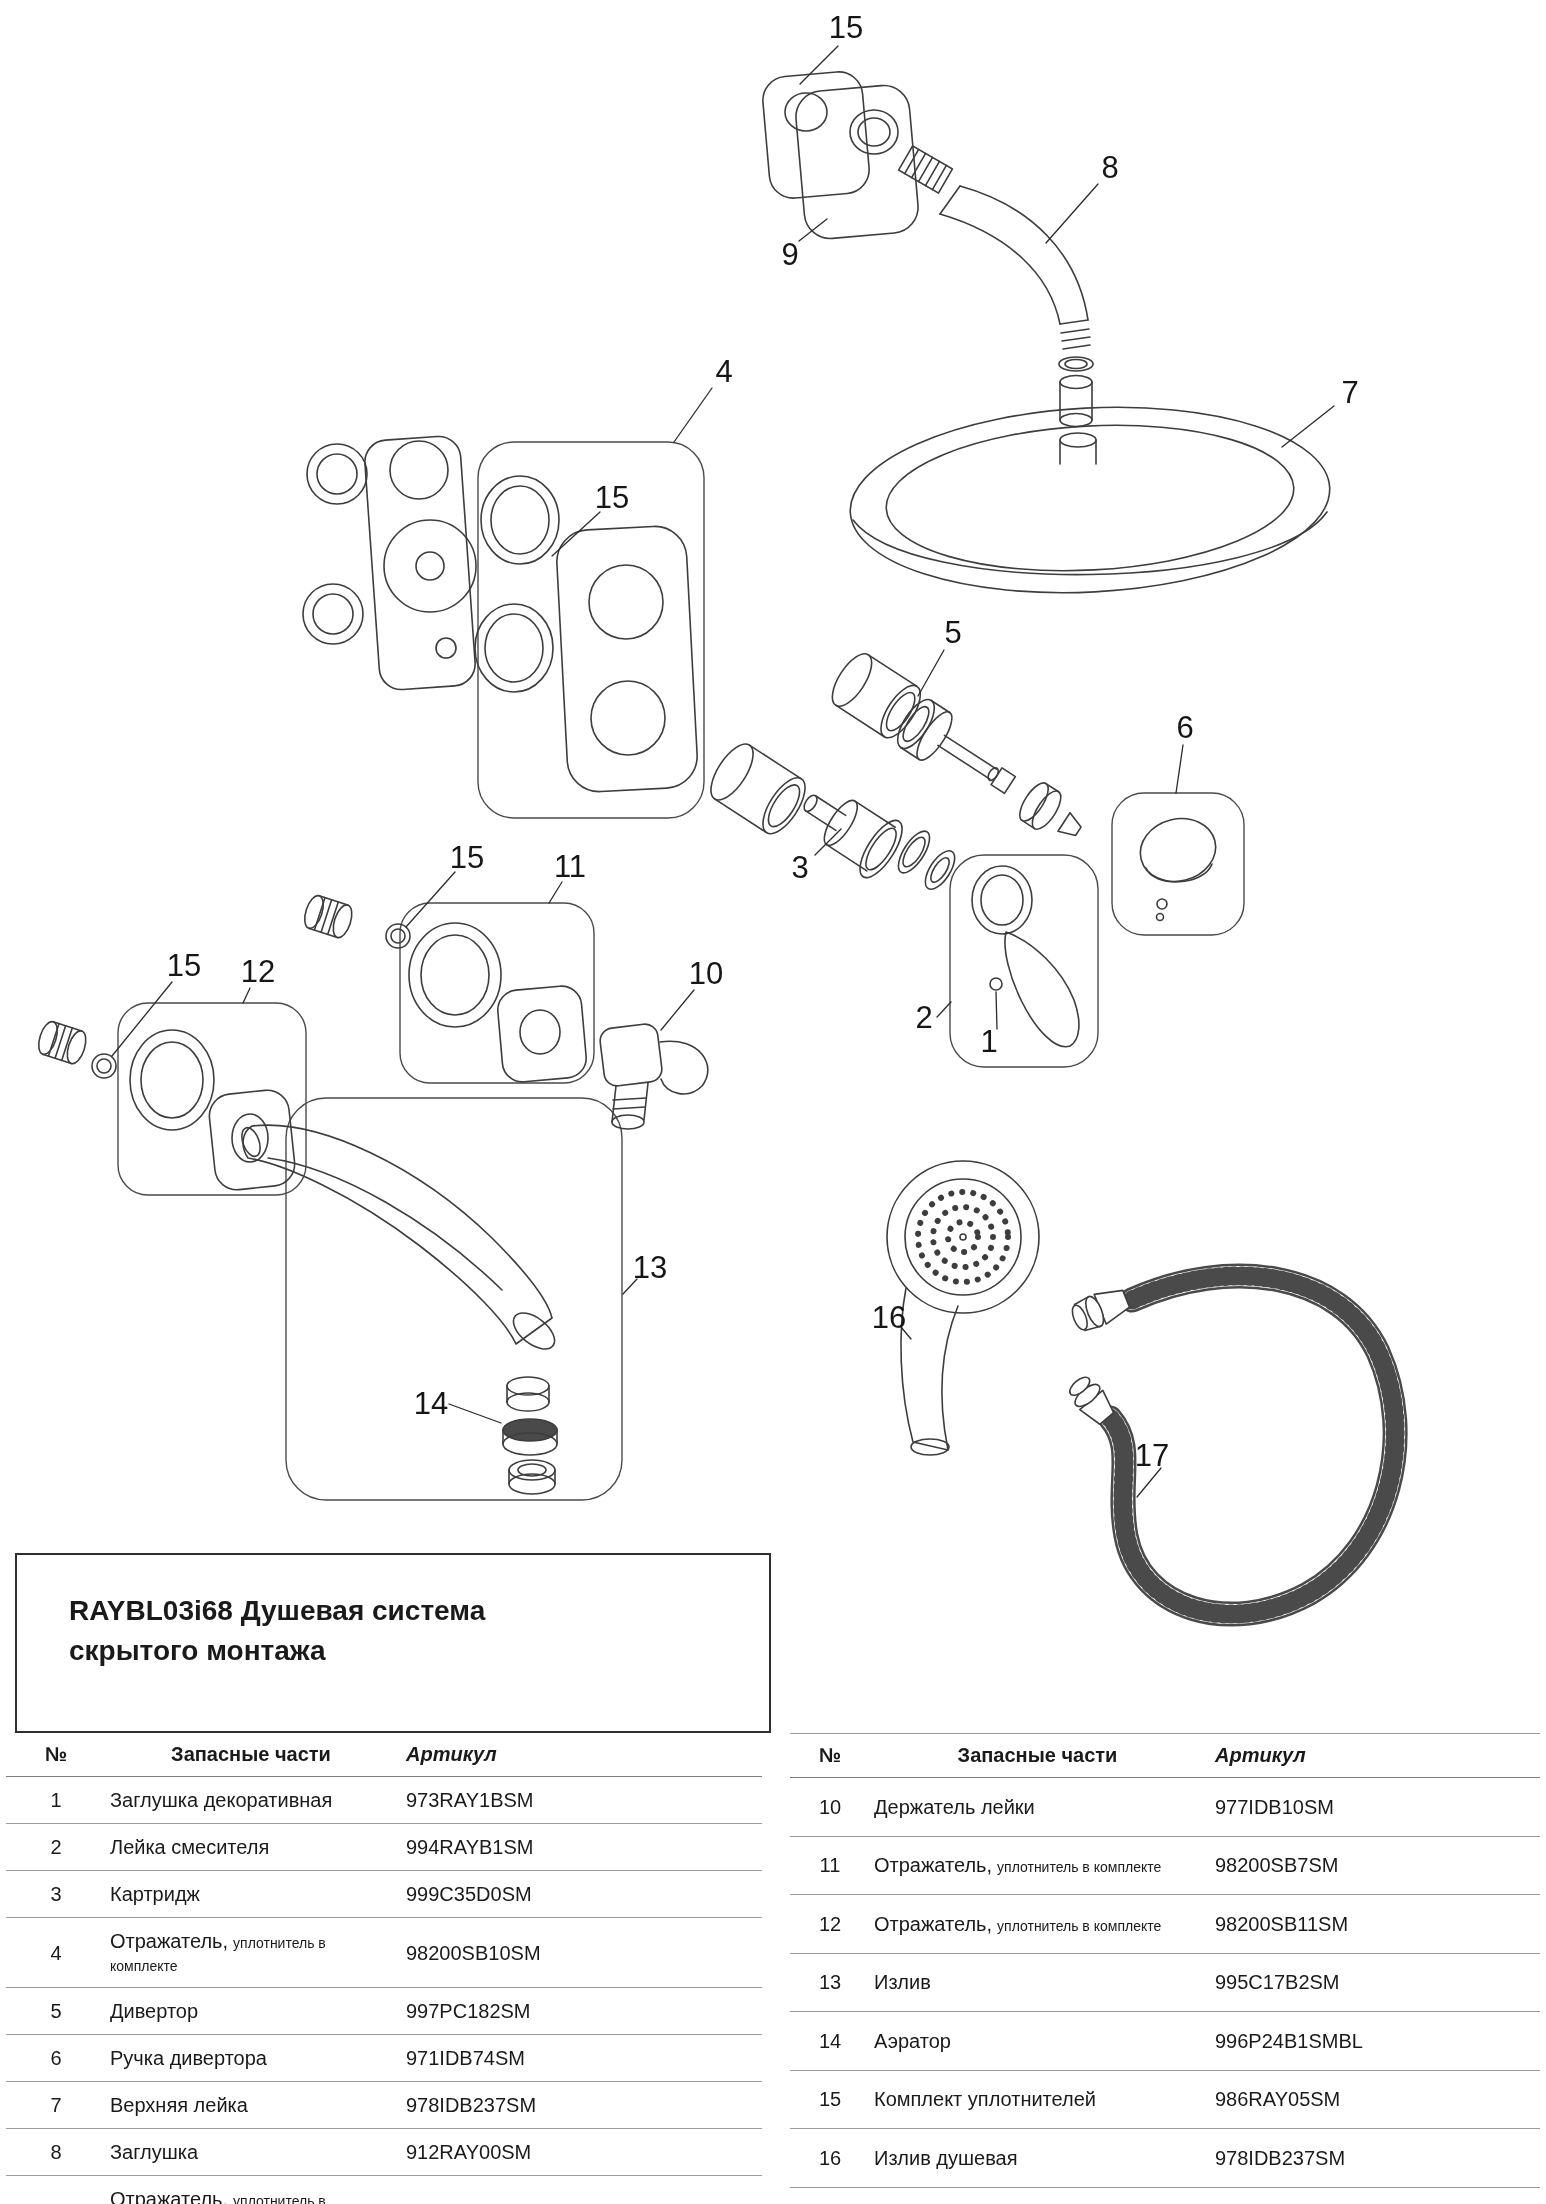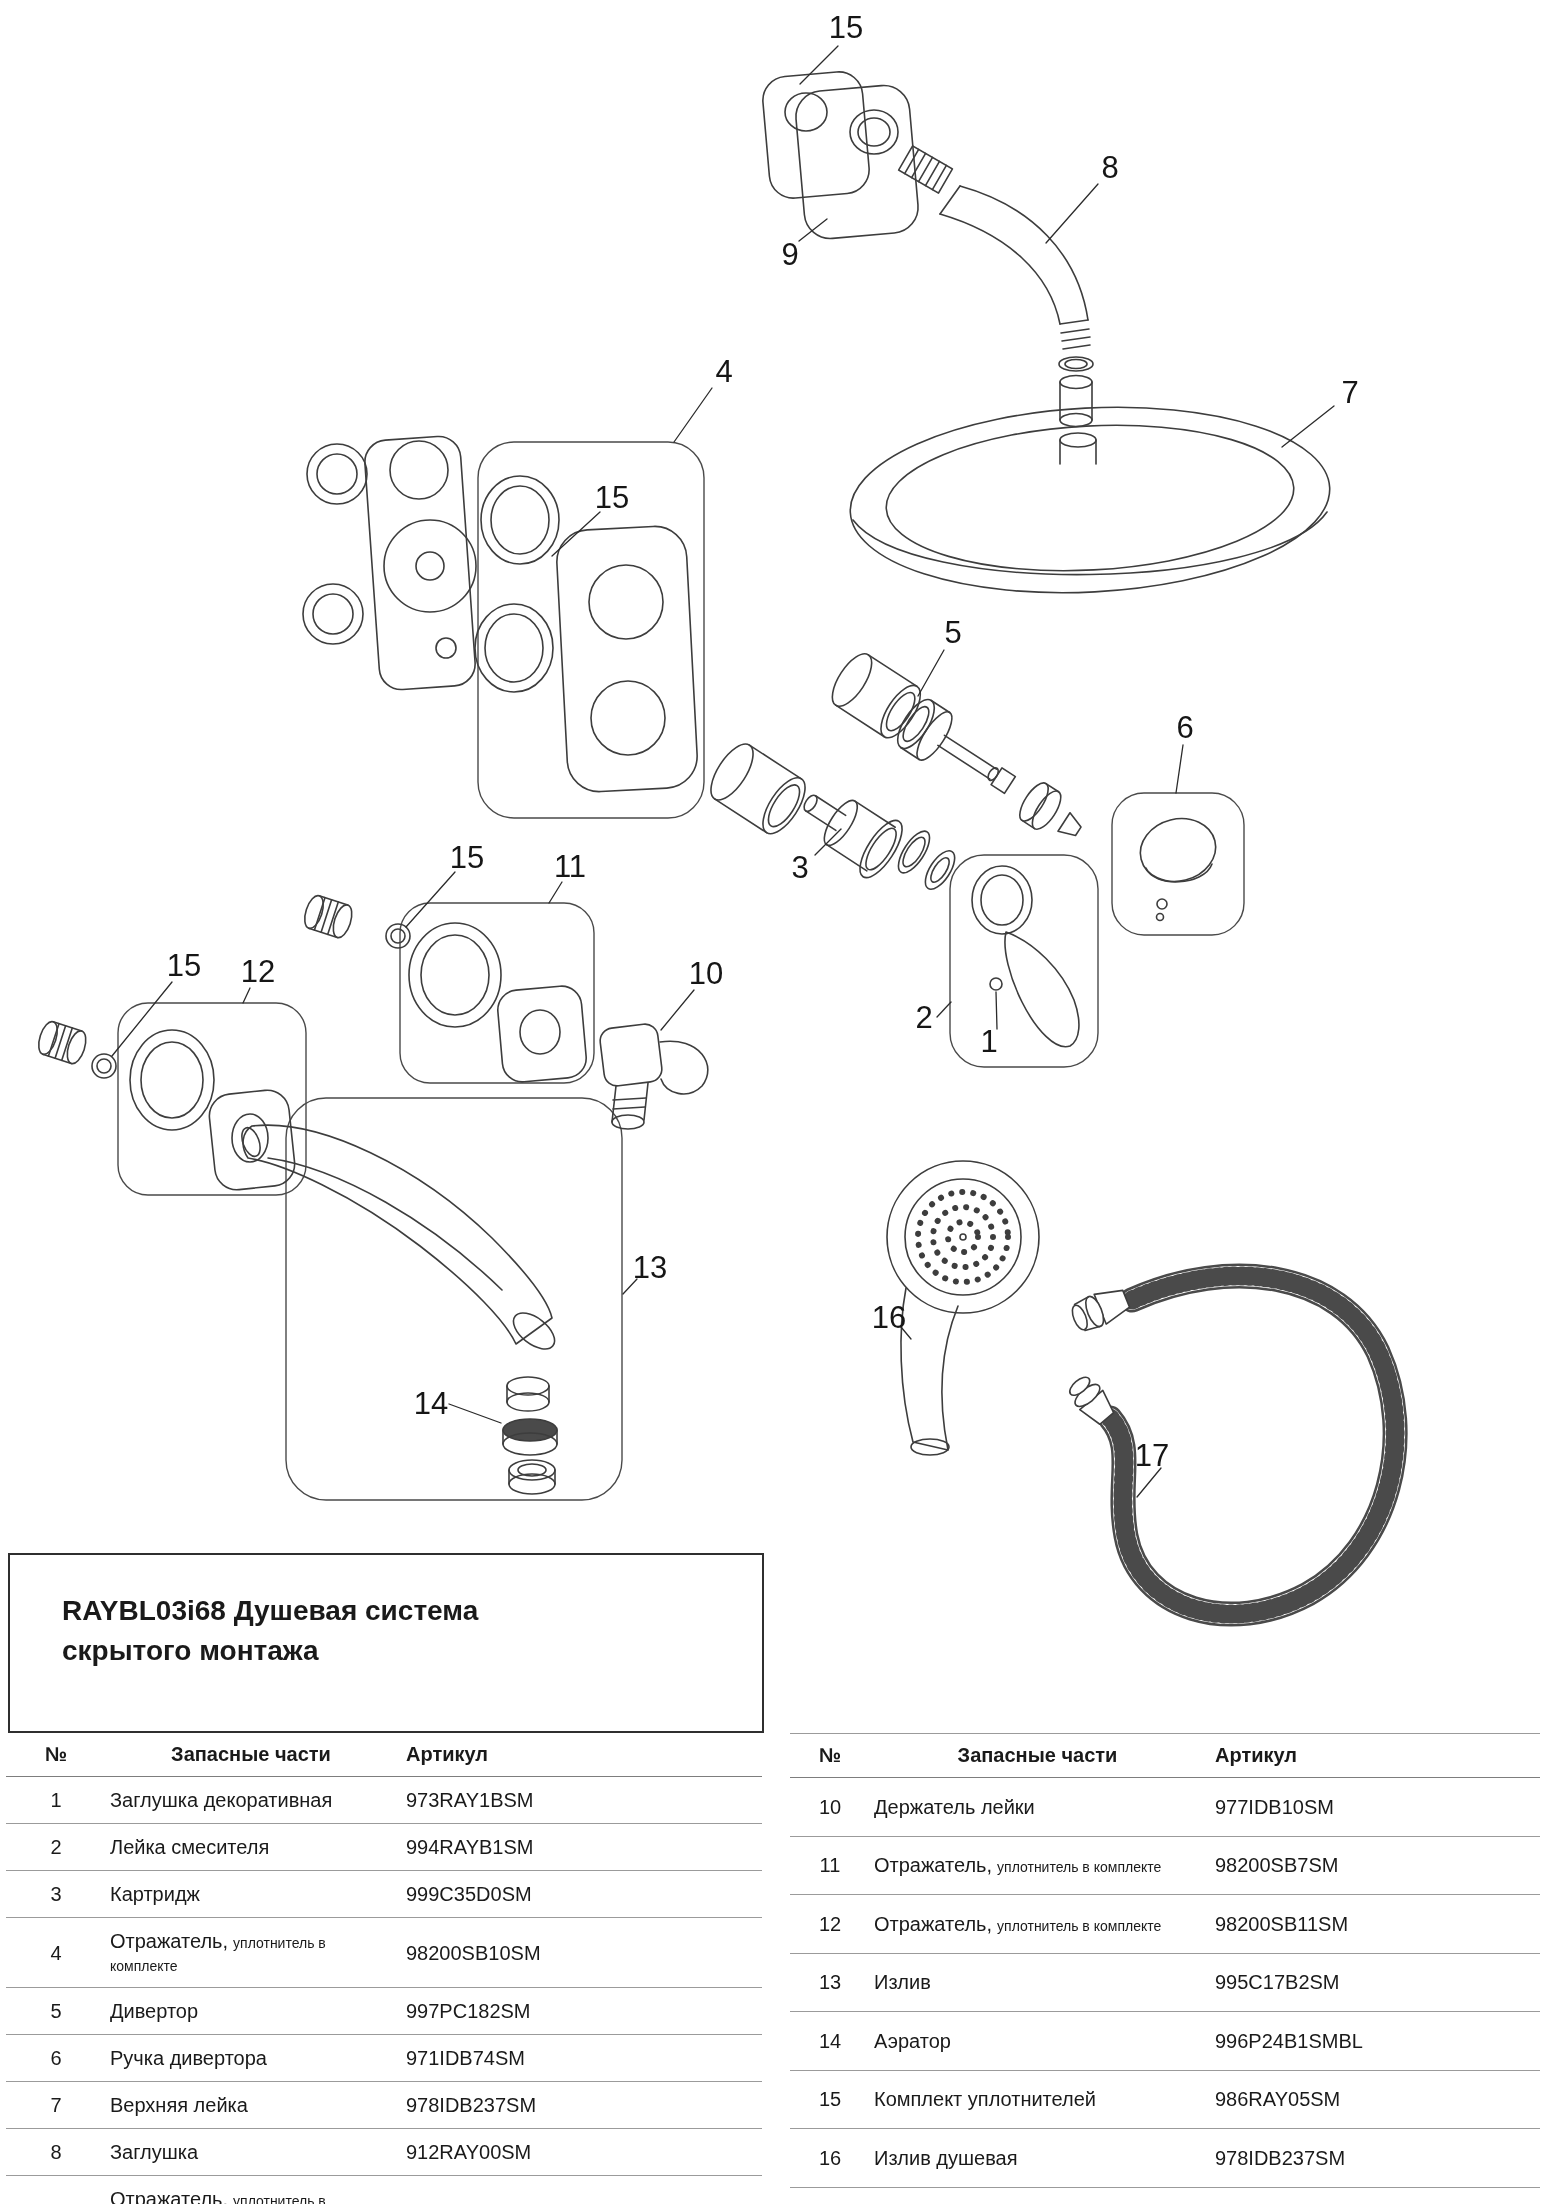--- a/index.html
+++ b/index.html
@@ -10,21 +10,21 @@
     color:#1a1a1a; position:relative; overflow:hidden;
   }
   .page { position:relative; width:1546px; height:2204px; }
   svg.diagram { position:absolute; top:0; left:0; z-index:1; pointer-events:none; }
   .callout {
     position:absolute; z-index:2; font-size:31px; color:#161616;
     transform:translate(-50%,-50%); white-space:nowrap;
   }
   .info { position:absolute; left:0; top:1553px; width:1546px; z-index:0; }
   .title-box {
-    margin-left:8px; width:756px; height:180px;
+    margin-left:15px; width:756px; height:180px;
     border:2px solid #2f2f2f; padding:36px 30px 0 52px;
     font-size:28px; font-weight:bold; line-height:1.42;
   }
   .title-box span { display:block; }
   .tables { display:flex; margin-left:6px; }
   table.tbl { border-collapse:collapse; table-layout:fixed; }
   .tbl-left  { width:756px; }
   .tbl-right { width:750px; margin-left:28px; }
   .tbl th {
     font-size:20px; font-weight:bold; padding:10px 4px;
@@ -35,21 +35,21 @@
     border-bottom:1.5px solid #9b9b9b; vertical-align:middle;
   }
   .tbl-right thead th { border-top:1.5px solid #9b9b9b; }
   .tbl-left  .c-num { width:100px; }
   .tbl-right .c-num { width:80px; }
   .c-num { text-align:center; }
   .tbl-left  .c-name { width:290px; }
   .tbl-right .c-name { width:335px; }
   .c-name { text-align:left; }
   .c-sku { text-align:left; padding-left:10px !important; }
-  .th-sku { text-align:left !important; padding-left:10px !important; }
+  .th-sku { text-align:left !important; padding-left:10px !important;font-style:italic; }
   .note { font-size:14px; margin-left:5px; }
 </style>
 </head>
 <body>
 
 <div class="page">
 
   <svg class="diagram" width="1546" height="1700" viewBox="0 0 1546 1700">
     <g fill="none" stroke="#3d3d3d" stroke-width="1.6" stroke-linecap="round" stroke-linejoin="round">
 

